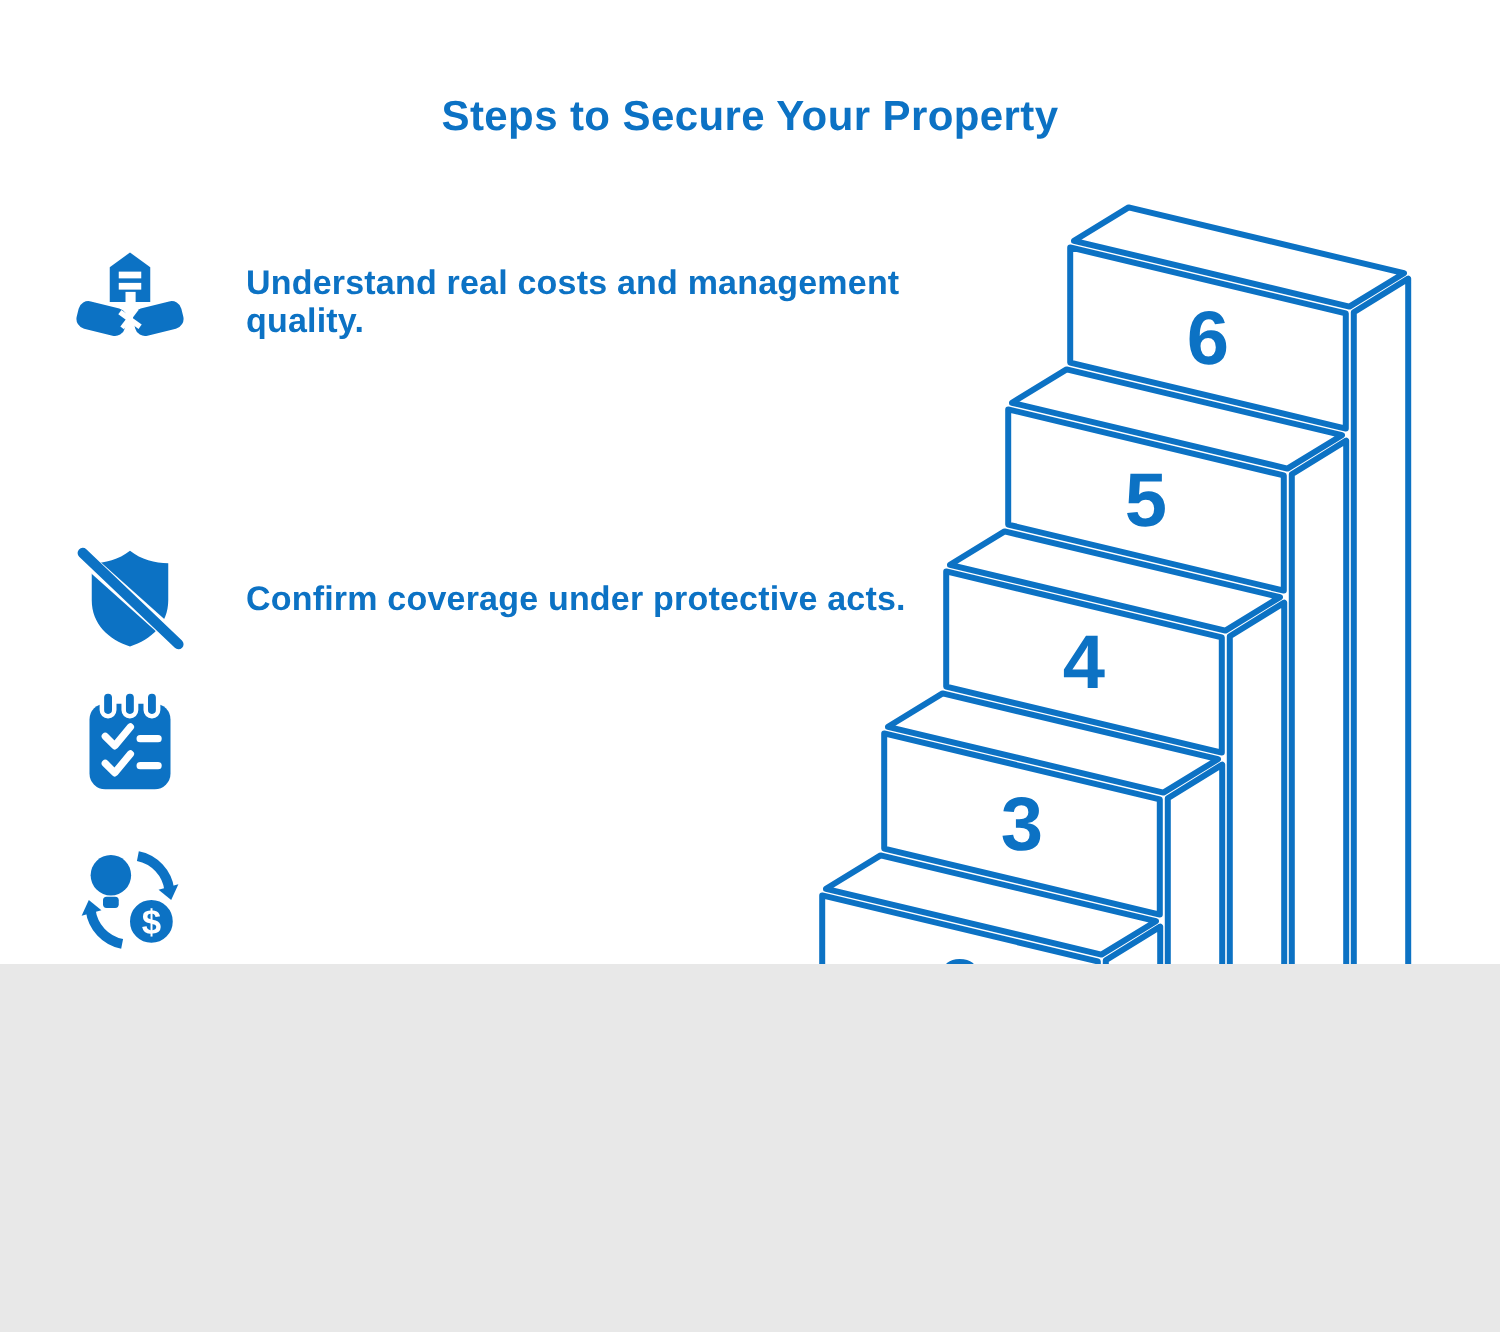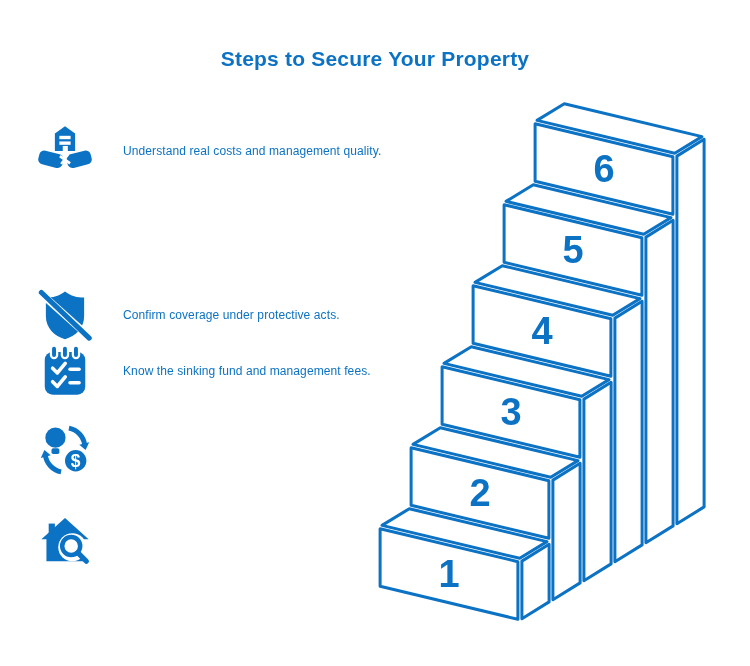--- a/index.html
+++ b/index.html
@@ -1,40 +1,40 @@
 <!DOCTYPE html>
 <html style="--accent: #0C72C4; --bg: #FFFFFF;"><head>
 <meta charset="utf-8">
 <style>
   :root { --accent:#0C72C4; --bg:#FFFFFF; }
   * { box-sizing:border-box; margin:0; padding:0; }
   html,body { background:#e8e8e8; }
   body { display:flex; justify-content:center; }
   .canvas {
-    position:relative; width:750px; height:666px; background:var(--bg);
+    position:relative; width:750px; height:482px; background:var(--bg);
     font-family:"Liberation Sans", sans-serif; overflow:hidden;padding-left:47px;
   }
   .title {
     position:absolute; top:47px; left:0; width:750px; text-align:center;
     font-size:21px; font-weight:700; color:var(--accent); letter-spacing:.2px;
   }
   #staircase-svg { position:absolute; left:0; top:0; width:750px; height:666px; }
   #staircase-svg polygon { fill:#fff; stroke:var(--accent); stroke-width:3; stroke-linejoin:round; }
   #staircase-svg text.step-num {
     fill:var(--accent); font-family:"Liberation Sans",sans-serif;
     font-size:38px; font-weight:700; text-anchor:middle;
   }
   .row {
     position:absolute; left:38px; display:flex; align-items:center; gap:31px;
     min-height:54px;
   }
   .icon { width:54px; height:54px; flex:0 0 54px; color:var(--accent); }
   .icon svg { width:54px; height:54px; display:block; }
   .row-text {
-    color:var(--accent); font-size:12px; font-weight:400; line-height:19px;
+    color:var(--accent); font-size:17px; font-weight:700; line-height:19px;
     width:330px; letter-spacing:.1px;
   }
   .row.two-line .row-text { width:248px; }
 </style>
 </head>
 <body>
 
 <div class="canvas">
 
   <h1 class="title">Steps to Secure Your Property</h1>
@@ -76,21 +76,21 @@
         <rect x="0.5" y="25" width="22" height="12.5" rx="4.5" fill="currentColor" transform="rotate(14 11 31)"></rect>
         <rect x="25.5" y="25" width="22" height="12.5" rx="4.5" fill="currentColor" transform="rotate(-14 37 31)"></rect>
         <path d="M19.5 28.5 l9 6.5" stroke="#fff" stroke-width="2.4" fill="none"></path>
         <path d="M27 27 l-6.5 8.5" stroke="#fff" stroke-width="2" fill="none"></path>
       </svg>
     </span>
     <p class="row-text">Understand real costs and management quality.</p>
   </div>
 
 
-  <div class="row" style="top:288px">
+  <div class="row" style="top:272px">
     <span class="icon">
       <svg viewBox="0 0 48 48">
         <path fill="currentColor" d="M24 3 C29 7 35 8.5 41 8.5 V25 C41 35.5 33.5 42.5 24 45.5 C14.5 42.5 7 35.5 7 25 V8.5 C13 8.5 19 7 24 3 Z"></path>
         <line x1="6" y1="8" x2="44" y2="42" stroke="#fff" stroke-width="6.5"></line>
         <line x1="3" y1="4" x2="45.5" y2="44.5" stroke="currentColor" stroke-width="4.6" stroke-linecap="round"></line>
       </svg>
     </span>
     <p class="row-text">Confirm coverage under protective acts.</p>
   </div>
 
@@ -100,21 +100,20 @@
         <rect x="6" y="7" width="36" height="38" rx="7" fill="currentColor"></rect>
         <rect x="11.5" y="1.5" width="5.5" height="11" rx="2.7" fill="currentColor" stroke="#fff" stroke-width="2"></rect>
         <rect x="21.2" y="1.5" width="5.5" height="11" rx="2.7" fill="currentColor" stroke="#fff" stroke-width="2"></rect>
         <rect x="31" y="1.5" width="5.5" height="11" rx="2.7" fill="currentColor" stroke="#fff" stroke-width="2"></rect>
         <path d="M13 21.5 l4.2 4.2 l7 -8.4" stroke="#fff" stroke-width="3.2" fill="none" stroke-linecap="round" stroke-linejoin="round"></path>
         <line x1="28.5" y1="22.5" x2="36.5" y2="22.5" stroke="#fff" stroke-width="3.2" stroke-linecap="round"></line>
         <path d="M13 33.5 l4.2 4.2 l7 -8.4" stroke="#fff" stroke-width="3.2" fill="none" stroke-linecap="round" stroke-linejoin="round"></path>
         <line x1="28.5" y1="34.5" x2="36.5" y2="34.5" stroke="#fff" stroke-width="3.2" stroke-linecap="round"></line>
       </svg>
     </span>
-    <p class="row-text">Know the sinking fund and management fees.</p>
   </div>
 
   <div class="row two-line" style="top:423px">
     <span class="icon">
       <svg viewBox="0 0 48 48">
         <circle cx="15.5" cy="13" r="9" fill="currentColor"></circle>
         <rect x="12" y="22.5" width="7" height="5" rx="1.6" fill="currentColor"></rect>
         <path d="M27.5 4.5 a17.5 17.5 0 0 1 14 15" fill="none" stroke="currentColor" stroke-width="4.4"></path>
         <path d="M45.5 17 l-3.2 7 l-5.6 -4.6 z" fill="currentColor"></path>
         <path d="M20.5 43.5 a17.5 17.5 0 0 1 -14 -15" fill="none" stroke="currentColor" stroke-width="4.4"></path>

